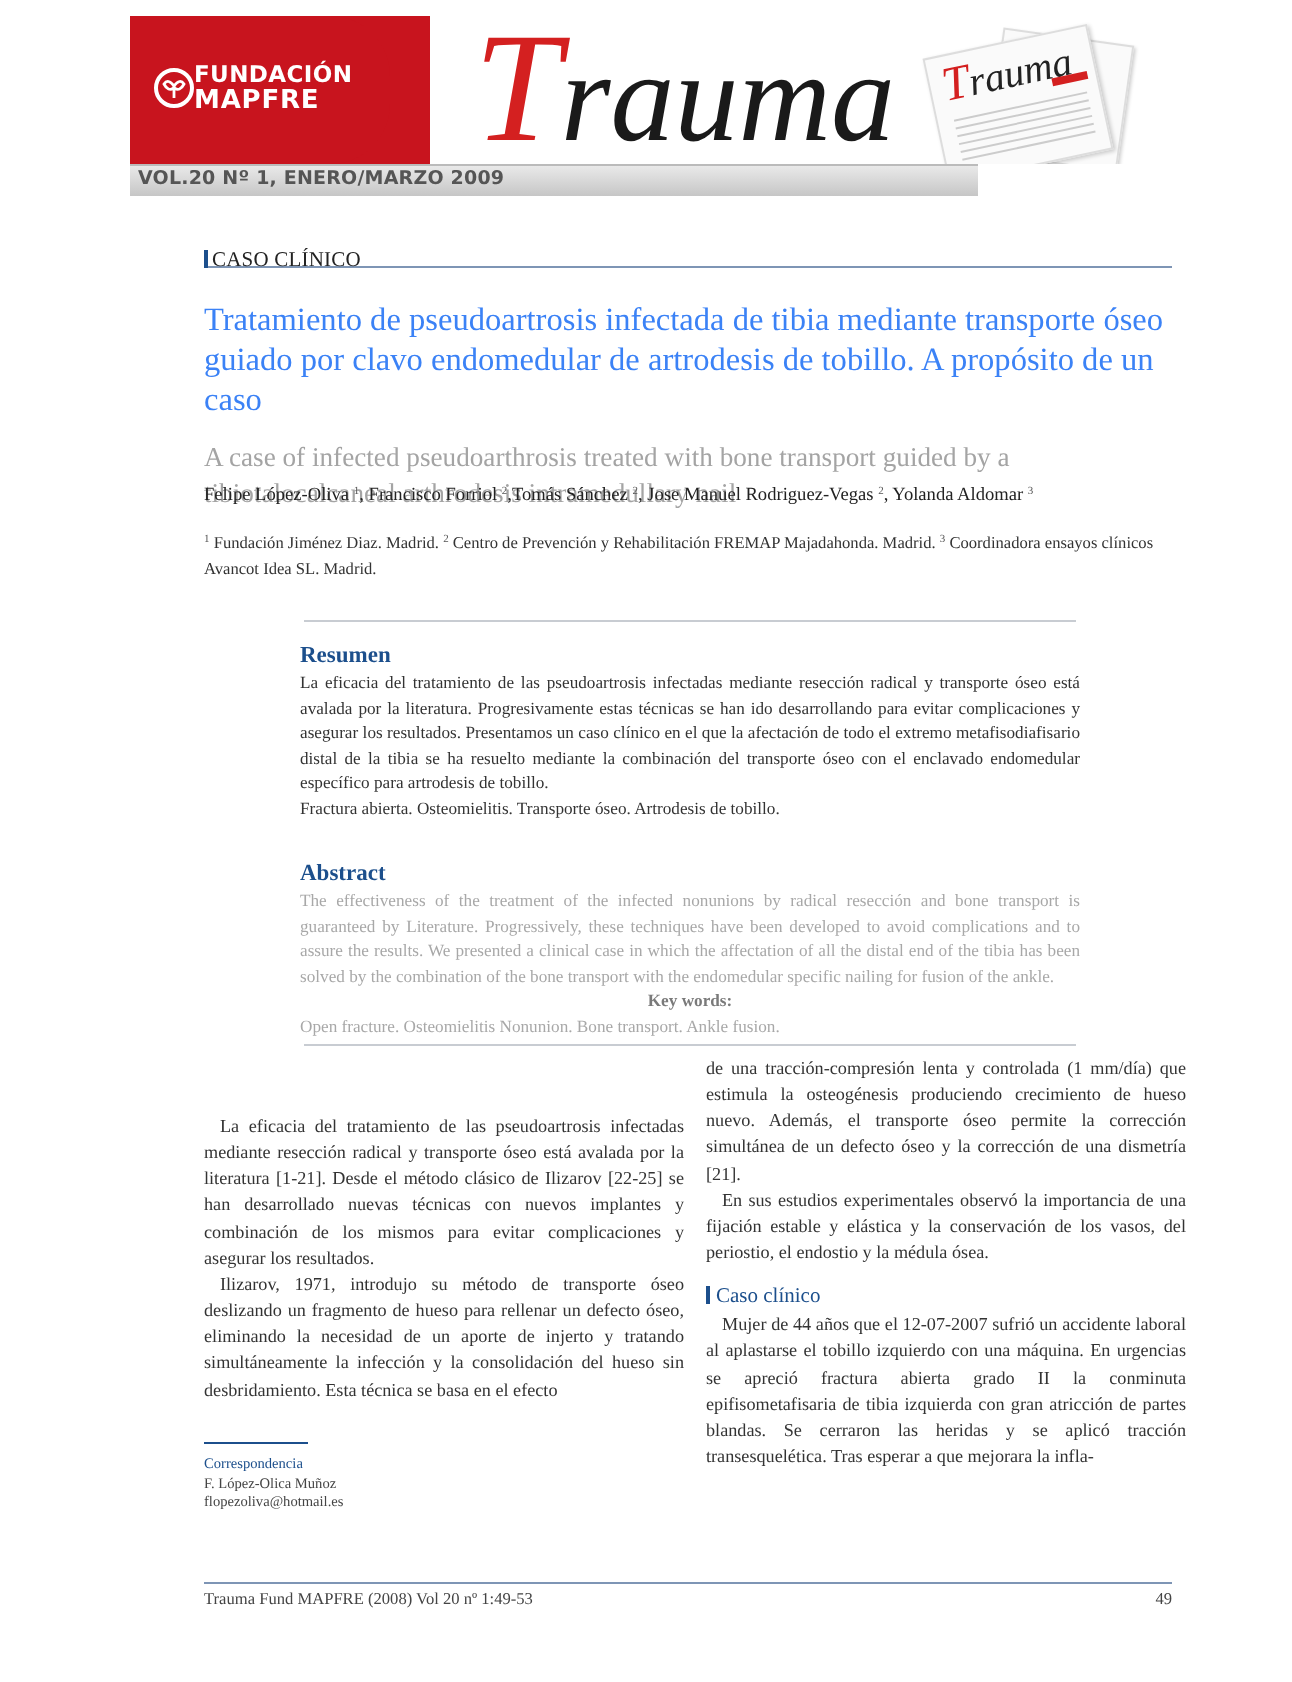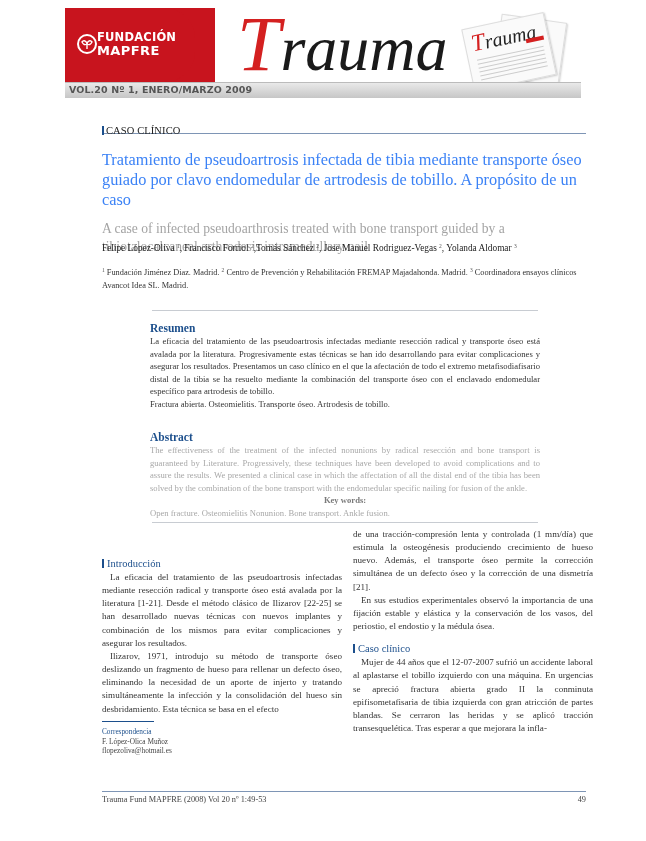--- a/index.html
+++ b/index.html
@@ -21,21 +21,21 @@
   .mast-title .T { color: #d42020; font-size: 78px; }
   .mast-cover { position: absolute; left: 396px; top: 4px; width: 116px; height: 68px; }
   .cover-sheet { position: absolute; background: #fafafa; border: 1px solid #ddd; box-shadow: 1px 1px 2px rgba(0,0,0,0.2); }
   .cover-sheet.back { left: 36px; top: 6px; width: 66px; height: 64px; transform: rotate(8deg); }
   .cover-sheet.front { left: 6px; top: 8px; width: 84px; height: 64px; transform: rotate(-12deg); }
   .cover-title { position: absolute; left: 6px; top: 2px; font-family: "Liberation Serif", serif; font-style: italic; font-size: 20px; color: #222; }
   .cover-title span { color: #d42020; font-size: 24px; }
   .cover-red { position: absolute; left: 60px; top: 22px; width: 18px; height: 4px; background: #d42020; }
   .cover-lines { position: absolute; left: 8px; top: 32px; width: 68px; }
   .cover-lines i { display: block; height: 1px; background: #ccc; margin-bottom: 3px; }
-  .mast-bar { position: absolute; left: 0; top: 74px; width: 516px; height: 16px; background: linear-gradient(#e9e9e9, #c6c6c6); border-top: 1px solid #bbb; }
+  .mast-bar { position: absolute; left: 0; top: 74px; width: 424px; height: 16px; background: linear-gradient(#e9e9e9, #c6c6c6); border-top: 1px solid #bbb; }
   .mast-bar span { position: absolute; left: 4px; top: 1px; font-family: "DejaVu Sans", "Liberation Sans", sans-serif; font-size: 9.5px; color: #555; font-weight: bold; letter-spacing: 0.1px; }
 
   
   .section-label { position: absolute; left: 102px; top: 120px; width: 484px; height: 14px; border-bottom: 1px solid #7e95b5; }
   .section-label .bar { display: inline-block; width: 2px; height: 9px; background: #1c4f8c; margin-right: 2px; vertical-align: -1px; }
   .section-label span.txt { font-size: 10.5px; color: #222; letter-spacing: 0.1px; }
 
   
   .title-es { position: absolute; left: 102px; top: 150px; width: 490px; font-size: 16.3px; line-height: 20px; color: #3b82f6; }
   .title-en { position: absolute; left: 102px; top: 192px; width: 490px; font-size: 13.6px; line-height: 18px; color: #a4a4a4; margin-top: 28px; }
@@ -140,21 +140,20 @@
 <div class="abs-block en abstract">
   <div class="abs-head">Abstract</div>
   <div class="abs-body">The effectiveness of the treatment of the infected nonunions by radical resección and bone transport is guaranteed by Literature. Progressively, these techniques have been developed to avoid complications and to assure the results. We presented a clinical case in which the affectation of all the distal end of the tibia has been solved by the combination of the bone transport with the endomedular specific nailing for fusion of the ankle.</div>
   <div class="abs-kw-label">Key words:</div>
   <div class="abs-kw">Open fracture. Osteomielitis Nonunion. Bone transport.  Ankle fusion.</div>
 </div>
 
 <div class="rule r2"></div>
 
 <div class="col left">
-  <div class="col-head"><span class="bar"></span><span>Introducción</span></div>
   <p>La eficacia del tratamiento de las pseudoartrosis infectadas mediante resección radical y transporte óseo está avalada por la literatura [1-21]. Desde el método clásico de Ilizarov [22-25] se han desarrollado nuevas técnicas con nuevos implantes y combinación de los mismos para evitar complicaciones y asegurar los resultados.</p>
   <p>Ilizarov, 1971, introdujo su método de transporte óseo deslizando un fragmento de hueso para rellenar un defecto óseo, eliminando la necesidad de un aporte de injerto y tratando simultáneamente la infección y la consolidación del hueso sin desbridamiento. Esta técnica se basa en el efecto</p>
 </div>
 
 <div class="col right">
   <p class="noind">de una tracción-compresión lenta y controlada (1 mm/día) que estimula la osteogénesis produciendo crecimiento de hueso nuevo. Además, el transporte óseo permite la corrección simultánea de un defecto óseo y la corrección de una dismetría [21].</p>
   <p>En sus estudios experimentales observó la importancia de una fijación estable y elástica y la conservación de los vasos, del periostio, el endostio y la médula ósea.</p>
   <div class="gap"></div>
   <div class="col-head"><span class="bar"></span><span>Caso clínico</span></div>
   <p>Mujer de 44 años que el 12-07-2007 sufrió un accidente laboral al aplastarse el tobillo izquierdo con una máquina. En urgencias se apreció fractura abierta grado II la conminuta epifisometafisaria de tibia izquierda con gran atricción de partes blandas. Se cerraron las heridas y se aplicó tracción transesquelética. Tras esperar a que mejorara la infla-</p>

